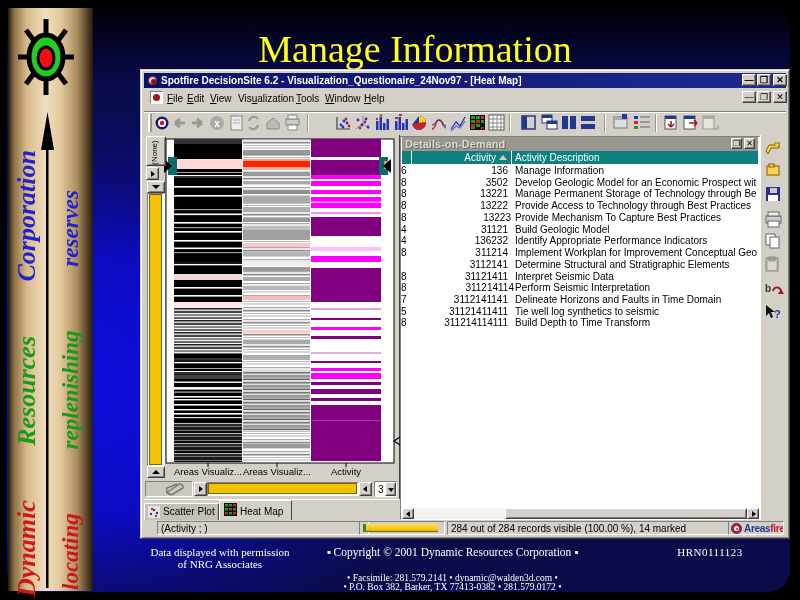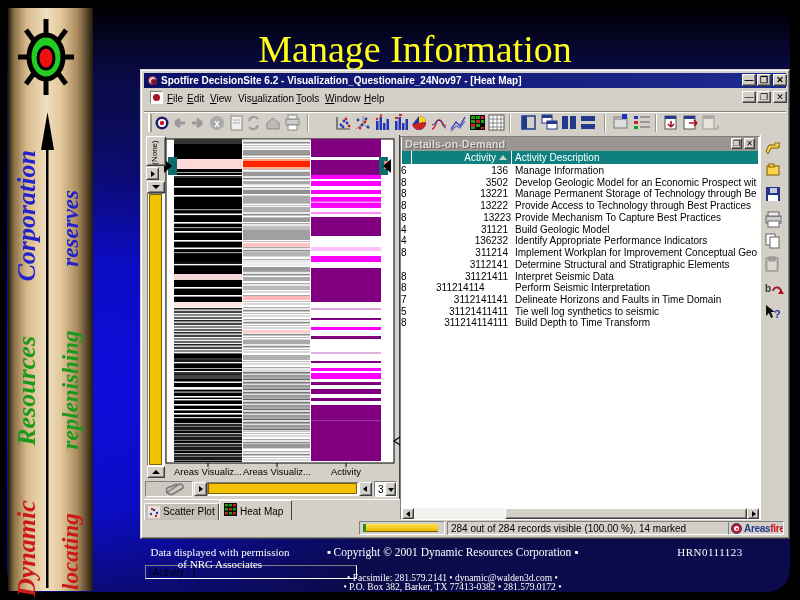--- a/index.html
+++ b/index.html
@@ -229,21 +229,21 @@
       <path d="M527 10 v6 m0 0 l-3 -3 m3 3 l3 -3" stroke="#aa1122" stroke-width="1.6" fill="none"></path>
       <rect x="540" y="5" width="11" height="13" fill="#fff" stroke="#555"></rect>
         <rect x="540" y="5" width="11" height="3" fill="#223a8c"></rect>
       <path d="M545 12 h8 m0 0 l-3 -3 m3 3 l-3 3" stroke="#aa1122" stroke-width="1.6" fill="none"></path>
       <rect x="559" y="5" width="11" height="13" fill="#e8e4dc" stroke="#999"></rect>
         <rect x="559" y="5" width="11" height="3" fill="#aaa"></rect>
       <path d="M570 18 l4 0 0 -4" stroke="#999" fill="none"></path>
     </g>
   </svg>
   <div id="statusbar">
-    <div class="sfield" style="left:1px;width:212px;margin-top:44px;">(Activity ; )</div>
+    <div class="sfield" style="left:13px;width:212px;">(Activity ; )</div>
     <div class="sfield" style="left:215px;width:86px;">
       <span style="position:absolute;left:3px;top:2px;width:3px;height:8px;background:#2a8a2a;"></span>
       <span style="position:absolute;left:6px;top:2px;width:72px;height:8px;background:linear-gradient(#ffe14d,#e8b800);border-bottom:1px solid #7a6000;"></span>
     </div>
     <div class="sfield" style="left:303px;width:282px;">284 out of 284 records visible (100.00 %), 14 marked</div>
     <div class="sfield" style="left:584px;right:2px;">
       <span style="position:absolute;left:2px;top:1px;width:11px;height:11px;border-radius:6px;background:#cc1122;border:1px solid #223a8c;"></span>
       <span style="position:absolute;left:5px;top:4px;width:5px;height:5px;border-radius:3px;background:#fff;"></span>
       <span style="position:absolute;left:6.5px;top:5.5px;width:2px;height:2px;border-radius:1px;background:#cc1122;"></span>
       <span style="position:absolute;left:15px;top:0px;font-size:10px;font-weight:bold;letter-spacing:-0.3px;"><span style="color:#223a8c;">Areas</span><span style="color:#cc1122;">fire</span></span>
@@ -504,21 +504,21 @@
 <div style="position:absolute;left:401px;top:247.0px;width:7px;height:12px;overflow:hidden;font-size:10px;color:#000;">8</div>
 <div style="position:absolute;left:420px;top:247.0px;width:88px;height:12px;font-size:10px;color:#000;text-align:right;white-space:nowrap;">311214</div>
 <div style="position:absolute;left:515px;top:247.0px;width:242px;height:12px;font-size:10px;color:#000;white-space:nowrap;overflow:hidden;">Implement Workplan for Improvement Conceptual Geologic Mo</div>
 <div style="position:absolute;left:401px;top:258.8px;width:7px;height:12px;overflow:hidden;font-size:10px;color:#000;"></div>
 <div style="position:absolute;left:420px;top:258.8px;width:88px;height:12px;font-size:10px;color:#000;text-align:right;white-space:nowrap;">3112141</div>
 <div style="position:absolute;left:515px;top:258.8px;width:242px;height:12px;font-size:10px;color:#000;white-space:nowrap;overflow:hidden;">Determine Structural and Stratigraphic Elements</div>
 <div style="position:absolute;left:401px;top:270.5px;width:7px;height:12px;overflow:hidden;font-size:10px;color:#000;">8</div>
 <div style="position:absolute;left:420px;top:270.5px;width:88px;height:12px;font-size:10px;color:#000;text-align:right;white-space:nowrap;">31121411</div>
 <div style="position:absolute;left:515px;top:270.5px;width:242px;height:12px;font-size:10px;color:#000;white-space:nowrap;overflow:hidden;">Interpret Seismic Data</div>
 <div style="position:absolute;left:401px;top:282.2px;width:7px;height:12px;overflow:hidden;font-size:10px;color:#000;">8</div>
-<div style="position:absolute;left:436px;top:282.2px;width:88px;height:12px;font-size:10px;color:#000;text-align:left;white-space:nowrap;">311214114</div>
+<div style="position:absolute;left:426px;top:282.2px;width:88px;height:12px;font-size:10px;color:#000;text-align:right;white-space:nowrap;">311214114</div>
 <div style="position:absolute;left:515px;top:282.2px;width:242px;height:12px;font-size:10px;color:#000;white-space:nowrap;overflow:hidden;">Perform Seismic Interpretation</div>
 <div style="position:absolute;left:401px;top:293.9px;width:7px;height:12px;overflow:hidden;font-size:10px;color:#000;">7</div>
 <div style="position:absolute;left:420px;top:293.9px;width:88px;height:12px;font-size:10px;color:#000;text-align:right;white-space:nowrap;">3112141141</div>
 <div style="position:absolute;left:515px;top:293.9px;width:242px;height:12px;font-size:10px;color:#000;white-space:nowrap;overflow:hidden;">Delineate Horizons and Faults in Time Domain</div>
 <div style="position:absolute;left:401px;top:305.6px;width:7px;height:12px;overflow:hidden;font-size:10px;color:#000;">5</div>
 <div style="position:absolute;left:420px;top:305.6px;width:88px;height:12px;font-size:10px;color:#000;text-align:right;white-space:nowrap;">31121411411</div>
 <div style="position:absolute;left:515px;top:305.6px;width:242px;height:12px;font-size:10px;color:#000;white-space:nowrap;overflow:hidden;">Tie well log synthetics to seismic</div>
 <div style="position:absolute;left:401px;top:317.4px;width:7px;height:12px;overflow:hidden;font-size:10px;color:#000;">8</div>
 <div style="position:absolute;left:420px;top:317.4px;width:88px;height:12px;font-size:10px;color:#000;text-align:right;white-space:nowrap;">311214114111</div>
 <div style="position:absolute;left:515px;top:317.4px;width:242px;height:12px;font-size:10px;color:#000;white-space:nowrap;overflow:hidden;">Build Depth to Time Transform</div>

